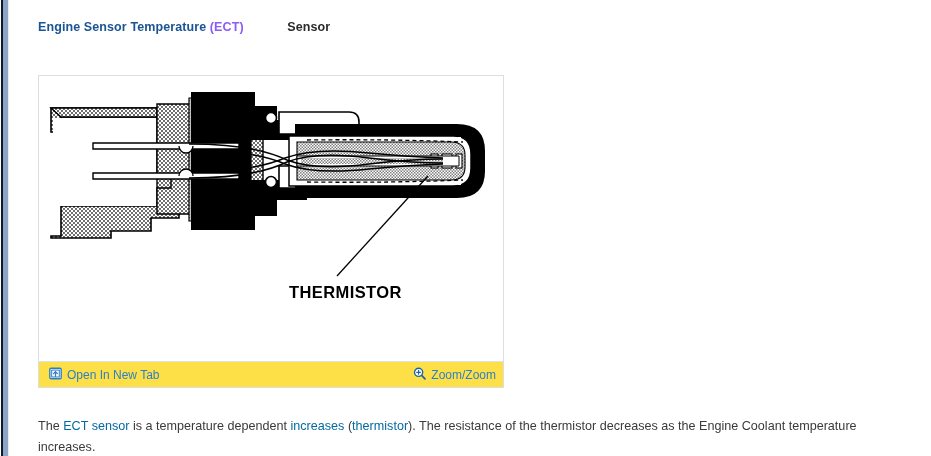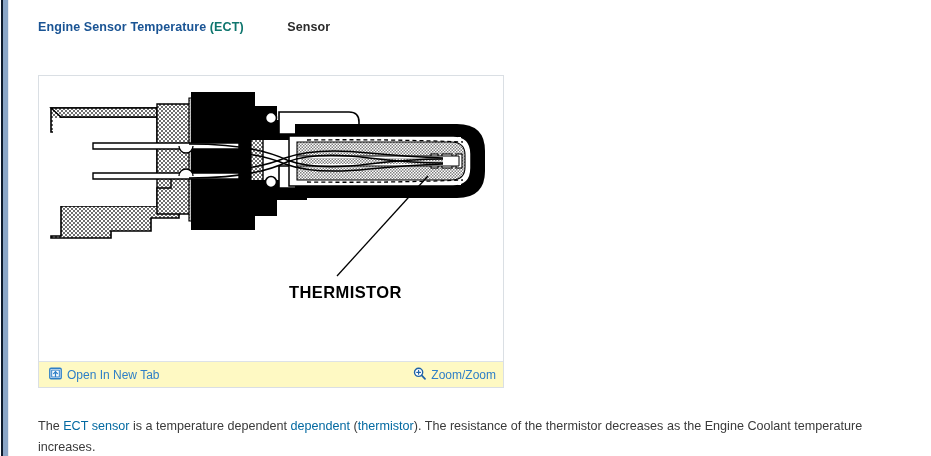--- a/index.html
+++ b/index.html
@@ -54,21 +54,21 @@
     font-size: 12.5px;
     font-weight: bold;
     letter-spacing: 0.1px;
     margin: 0;
     padding-top: 19px;
     line-height: 16px;
     color: #1f5699;
     white-space: nowrap;
   }
   #page-title .t-main   { color: #1a5494; }
-  #page-title .t-abbr   { color: #0f766e; }
+  #page-title .t-abbr   { color: #8b5cf6; }
   #page-title .t-suffix { color: #2b2b2b; padding-left: 40px; }
 
   
   #figure-card {
     position: absolute;
     left: 0;
     top: 75px;
     width: 466px;
     height: 313px;
     border: 1px solid #dadfe4;
@@ -85,21 +85,21 @@
   }
   #figure-svg { display: block; }
 
   
   #figure-toolbar {
     position: absolute;
     left: 0;
     bottom: 0;
     width: 464px;
     height: 26px;
-    background: #fef9c3;
+    background: #fde047;
     border-top: 1px solid #dde2e7;
     box-sizing: border-box;
     display: flex;
     align-items: center;
     justify-content: space-between;
     padding: 0 7px 0 10px;
   }
   .tb-action {
     display: flex;
     align-items: center;
@@ -246,15 +246,15 @@
             <path d="M5.6 3.4 L5.6 7.2 M3.7 5.3 L7.5 5.3" stroke="#1f63a8" stroke-width="1.15" stroke-linecap="round"></path>
             <path d="M8.7 8.4 L12 11.8" stroke="#1f63a8" stroke-width="1.7" stroke-linecap="round"></path>
           </svg>
         </span>
         <span class="tb-label">Zoom/Zoom</span>
       </div>
 
     </div>
   </div>
 
-  <p id="body-paragraph"><span>The </span><span class="lnk">ECT sensor</span><span> is a temperature dependent </span><span class="lnk">dependent</span><span> (</span><span class="lnk">thermistor</span><span>). The resistance of the thermistor decreases as the Engine Coolant temperature increases.</span></p>
+  <p id="body-paragraph"><span>The </span><span class="lnk">ECT sensor</span><span> is a temperature dependent </span><span class="lnk">increases</span><span> (</span><span class="lnk">thermistor</span><span>). The resistance of the thermistor decreases as the Engine Coolant temperature increases.</span></p>
 
 </div>
 
 </body></html>

